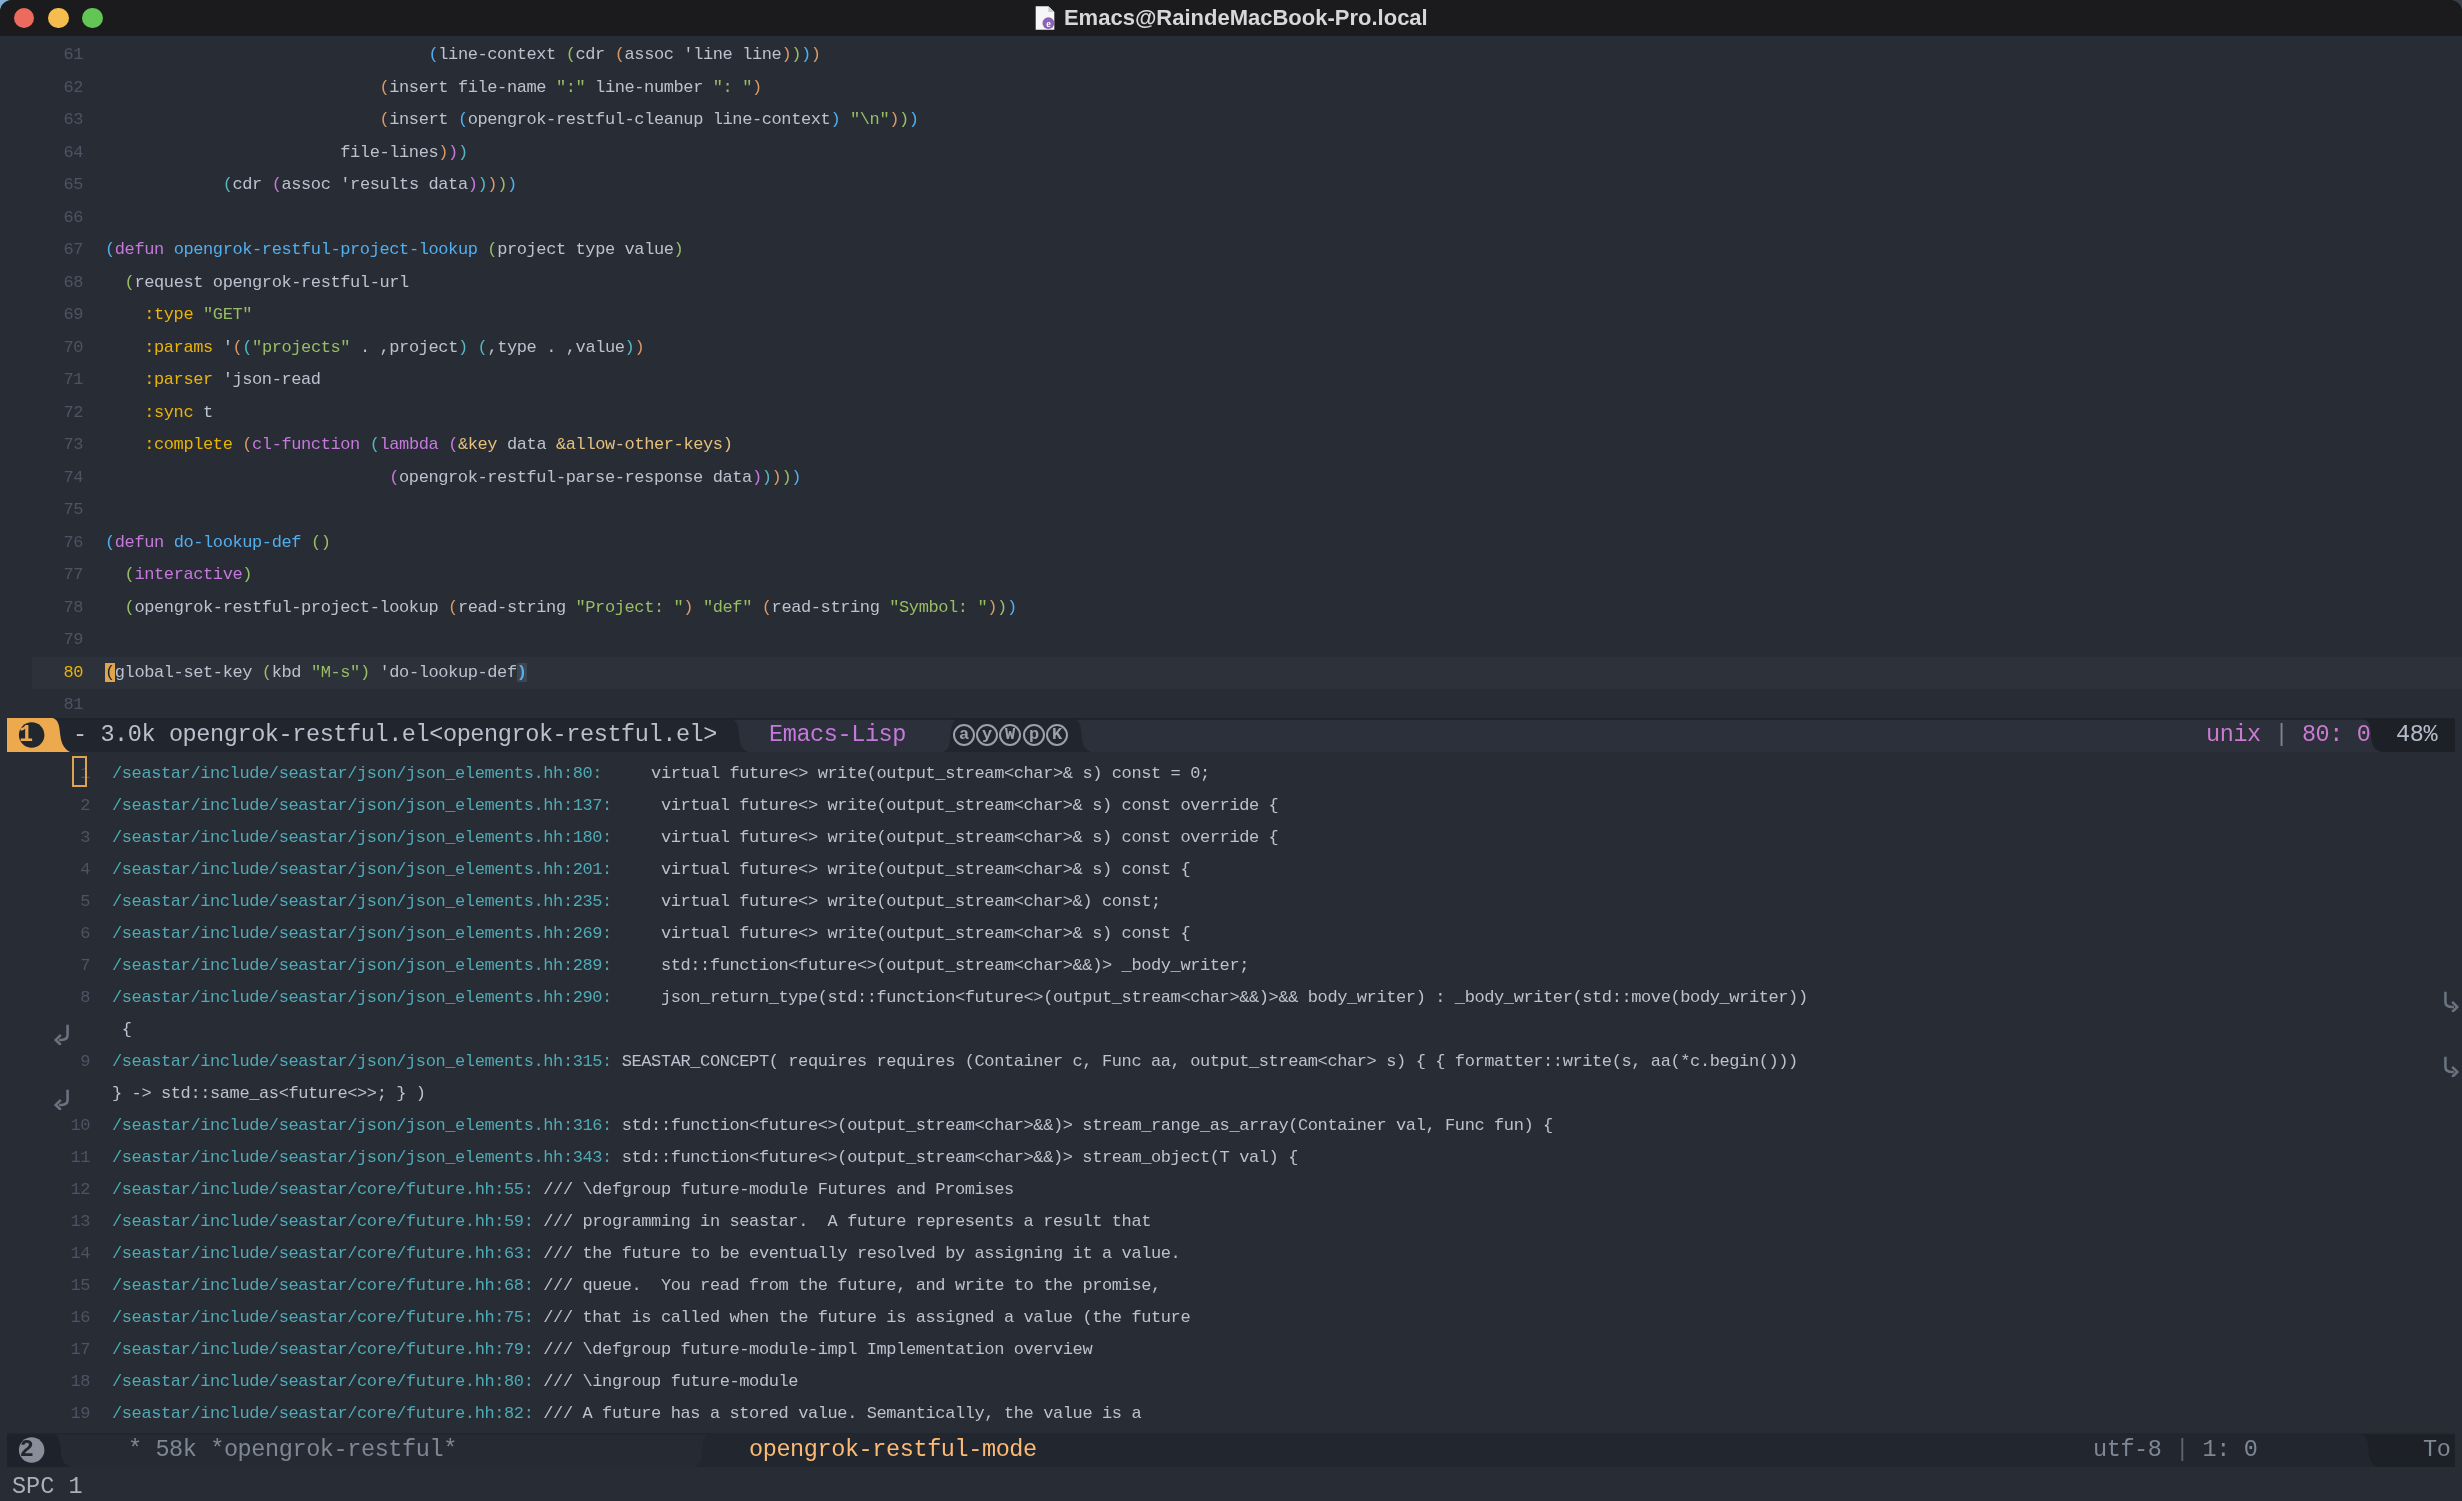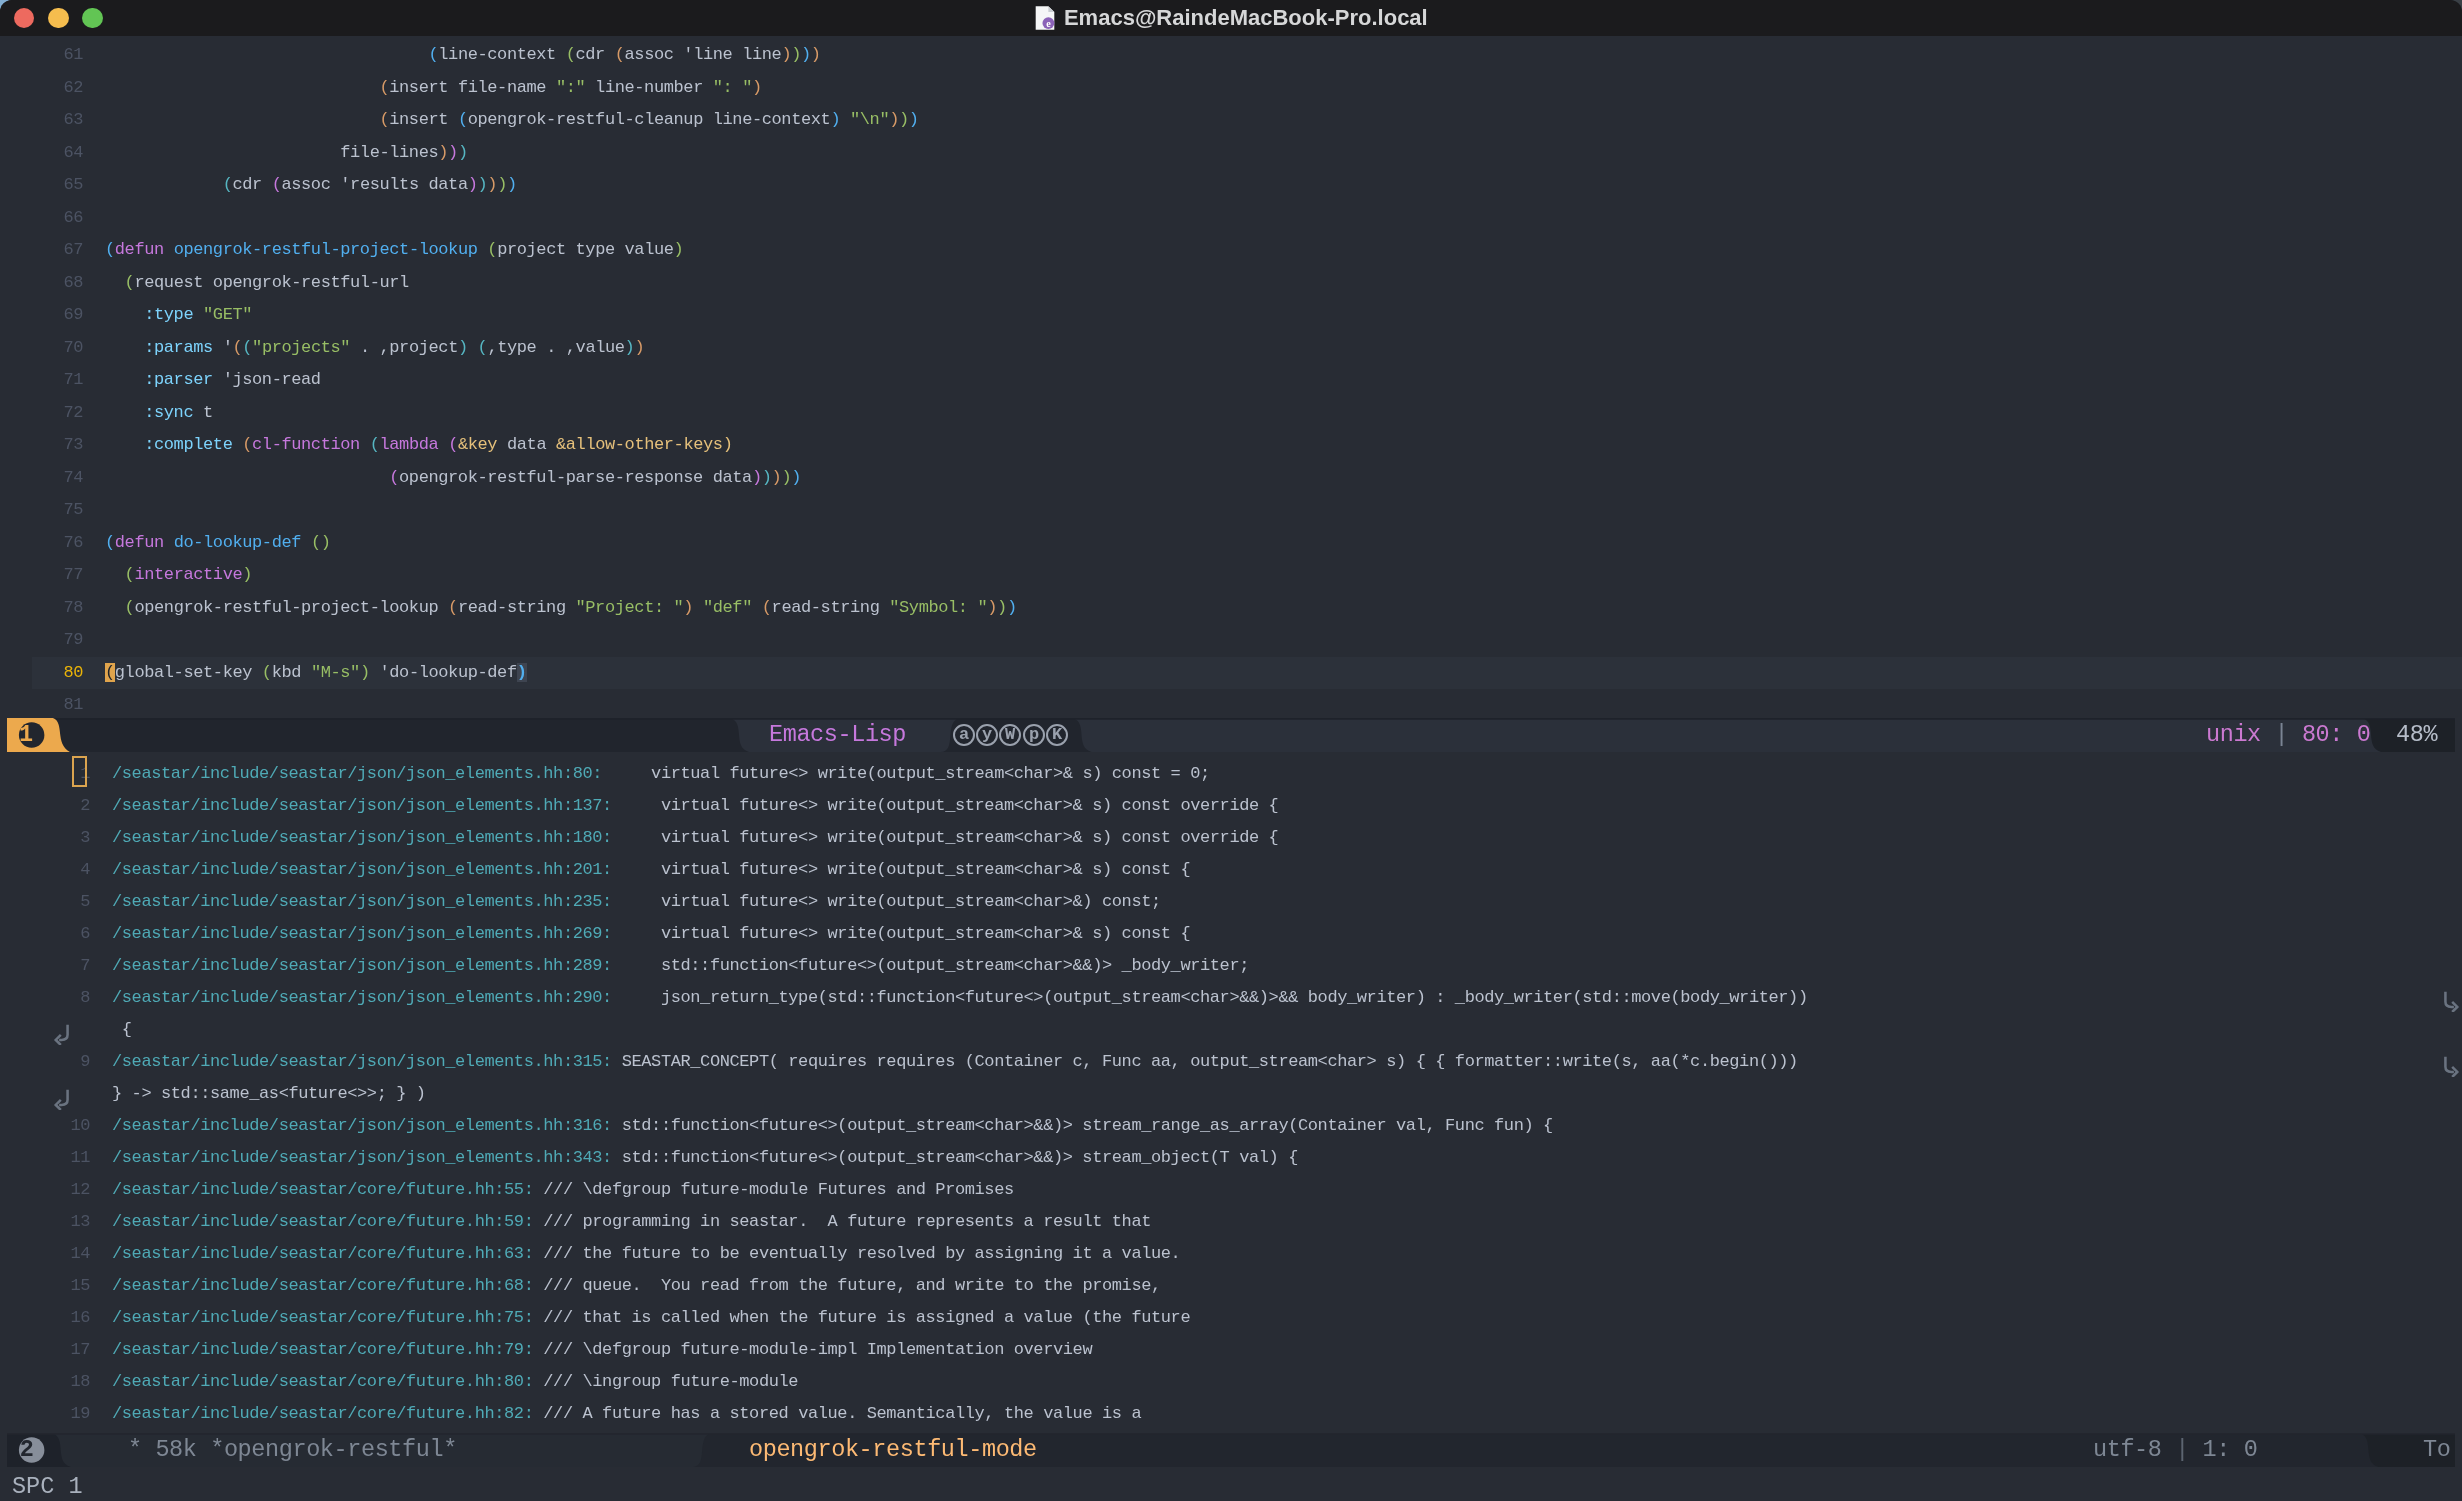--- a/index.html
+++ b/index.html
@@ -13,21 +13,21 @@
          font:600 22px "Liberation Sans", sans-serif; color:#d6d7d8; }
 pre { font-family:"Liberation Mono", monospace; font-size:17px; white-space:pre; letter-spacing:-0.4px;margin-left:32px; }
 #top { position:absolute; left:0; top:39px; line-height:32.5px; }
 #bot { position:absolute; left:7px; top:758px; line-height:32px; }
 .ln { display:inline-block; width:51px; margin-right:22px; text-align:right; color:#4c5363; }
 .lncur { color:#eab308; }
 #top div, #bot div { color:#bbc2cf; }
 .hl { background:#2c313a; width:2462px; }
 .b { color:#51afef; } .g { color:#98be65; } .o { color:#d79a67; }
 .c { color:#56b6c2; } .m { color:#c678dd; } .y { color:#e5c07b; }
-.s { color:#98be65; } .t { color:#7dd3fc; } .p { color:#4faab6; }
+.s { color:#98be65; } .t { color:#eab308; } .p { color:#4faab6; }
 .kw { color:#c678dd; } .fn { color:#51afef; }
 .cur { background:#e0a44c; color:#21252b; }
 .pm { background:#3e4450; color:#51afef; font-weight:bold; }
 #ml1 { position:absolute; left:0; top:718px; width:2462px; height:34px; }
 #ml2 { position:absolute; left:0; top:1433px; width:2462px; height:34px; }
 .mlt { position:absolute; top:0; height:34px; line-height:34px;
        font-family:"Liberation Mono", monospace; font-size:23.5px; letter-spacing:-0.4px; }
 .mlc { position:absolute; top:6px; width:22px; height:22px; border:2.1px solid #9aa1ad; border-radius:50%;
        color:#9aa1ad; font:bold 17px "Liberation Mono", monospace; text-align:center; line-height:17px; }
 #echo { position:absolute; left:12px; top:1471px; height:32.5px; line-height:32.5px;
@@ -54,20 +54,21 @@
       <svg width="2462" height="34" style="position:absolute;left:0;top:0" viewBox="0 0 2880 40">
 <rect x="0" y="0" width="2880" height="40" fill="#2b303a"></rect>
 <path d="M0,0 L851,0 C869,6 853,34 873,40 L862,40 L0,40 Z" fill="#21252d"></path>
 <path d="M1098,40 C1118,40 1102,6 1120,0 L1254,0 C1272,6 1256,34 1276,40 Z" fill="#21252d"></path>
 <path d="M2880,0 L2771,0 C2789,6 2773,34 2793,40 L2880,40 Z" fill="#1d2127"></path>
 <rect x="0" y="0" width="2880" height="2" fill="#1e222a"></rect>
 <path d="M0,0 L54,0 C68,5 56,30 74,40 L0,40 Z" fill="#eca94d"></path>
 <circle cx="29" cy="20" r="15" fill="#22262e"></circle>
 </svg>
 <span class="mlt" style="left:19px;color:#eca94d;font-weight:bold">1</span>
+<span class="mlt" style="left:73px;color:#bac1cd">- 3.0k opengrok-restful.el&lt;opengrok-restful.el&gt;</span>
 <span class="mlt" style="left:769px;color:#c678dd">Emacs-Lisp</span>
 <span class="mlc" style="left:953px">a</span>
 <span class="mlc" style="left:976px">y</span>
 <span class="mlc" style="left:999px">W</span>
 <span class="mlc" style="left:1023px">p</span>
 <span class="mlc" style="left:1046px">K</span>
 <span class="mlt" style="left:2206px;color:#cb79d1">unix <span style="color:#7b8494">|</span> 80: 0</span>
 <span class="mlt" style="left:2396px;color:#b6bdc9">48%</span>
 </div>
 <pre id="bot"><div><span class="ln">1</span><span class="p">/seastar/include/seastar/json/json_elements.hh:80:</span>     virtual future&lt;&gt; write(output_stream&lt;char&gt;&amp; s) const = 0;</div><div><span class="ln">2</span><span class="p">/seastar/include/seastar/json/json_elements.hh:137:</span>     virtual future&lt;&gt; write(output_stream&lt;char&gt;&amp; s) const override {</div><div><span class="ln">3</span><span class="p">/seastar/include/seastar/json/json_elements.hh:180:</span>     virtual future&lt;&gt; write(output_stream&lt;char&gt;&amp; s) const override {</div><div><span class="ln">4</span><span class="p">/seastar/include/seastar/json/json_elements.hh:201:</span>     virtual future&lt;&gt; write(output_stream&lt;char&gt;&amp; s) const {</div><div><span class="ln">5</span><span class="p">/seastar/include/seastar/json/json_elements.hh:235:</span>     virtual future&lt;&gt; write(output_stream&lt;char&gt;&amp;) const;</div><div><span class="ln">6</span><span class="p">/seastar/include/seastar/json/json_elements.hh:269:</span>     virtual future&lt;&gt; write(output_stream&lt;char&gt;&amp; s) const {</div><div><span class="ln">7</span><span class="p">/seastar/include/seastar/json/json_elements.hh:289:</span>     std::function&lt;future&lt;&gt;(output_stream&lt;char&gt;&amp;&amp;)&gt; _body_writer;</div><div><span class="ln">8</span><span class="p">/seastar/include/seastar/json/json_elements.hh:290:</span>     json_return_type(std::function&lt;future&lt;&gt;(output_stream&lt;char&gt;&amp;&amp;)&gt;&amp;&amp; body_writer) : _body_writer(std::move(body_writer))</div><div><span class="ln"> </span> {</div><div><span class="ln">9</span><span class="p">/seastar/include/seastar/json/json_elements.hh:315:</span> SEASTAR_CONCEPT( requires requires (Container c, Func aa, output_stream&lt;char&gt; s) { { formatter::write(s, aa(*c.begin())) </div><div><span class="ln"> </span>} -&gt; std::same_as&lt;future&lt;&gt;&gt;; } )</div><div><span class="ln">10</span><span class="p">/seastar/include/seastar/json/json_elements.hh:316:</span> std::function&lt;future&lt;&gt;(output_stream&lt;char&gt;&amp;&amp;)&gt; stream_range_as_array(Container val, Func fun) {</div><div><span class="ln">11</span><span class="p">/seastar/include/seastar/json/json_elements.hh:343:</span> std::function&lt;future&lt;&gt;(output_stream&lt;char&gt;&amp;&amp;)&gt; stream_object(T val) {</div><div><span class="ln">12</span><span class="p">/seastar/include/seastar/core/future.hh:55:</span> /// \defgroup future-module Futures and Promises</div><div><span class="ln">13</span><span class="p">/seastar/include/seastar/core/future.hh:59:</span> /// programming in seastar.  A future represents a result that</div><div><span class="ln">14</span><span class="p">/seastar/include/seastar/core/future.hh:63:</span> /// the future to be eventually resolved by assigning it a value.</div><div><span class="ln">15</span><span class="p">/seastar/include/seastar/core/future.hh:68:</span> /// queue.  You read from the future, and write to the promise,</div><div><span class="ln">16</span><span class="p">/seastar/include/seastar/core/future.hh:75:</span> /// that is called when the future is assigned a value (the future</div><div><span class="ln">17</span><span class="p">/seastar/include/seastar/core/future.hh:79:</span> /// \defgroup future-module-impl Implementation overview</div><div><span class="ln">18</span><span class="p">/seastar/include/seastar/core/future.hh:80:</span> /// \ingroup future-module</div><div><span class="ln">19</span><span class="p">/seastar/include/seastar/core/future.hh:82:</span> /// A future has a stored value. Semantically, the value is a</div></pre>

